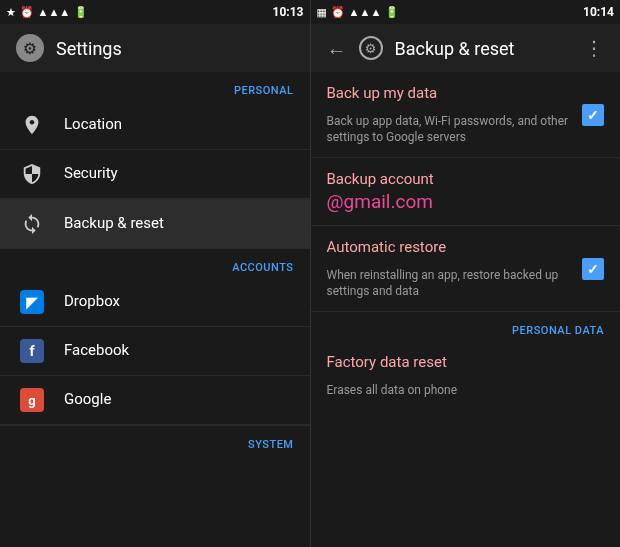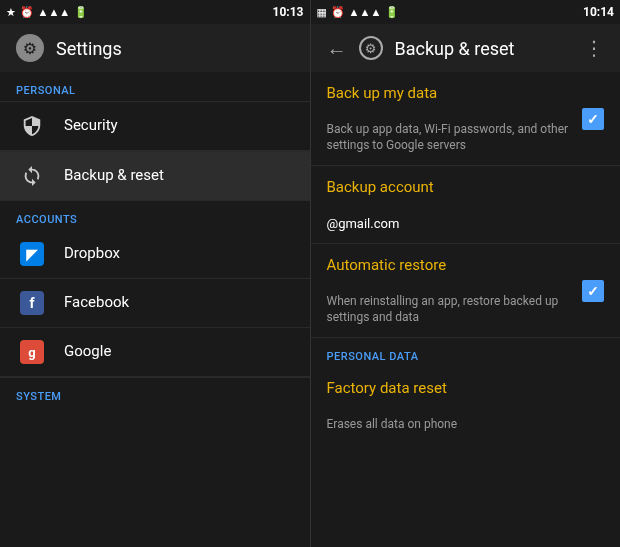--- a/index.html
+++ b/index.html
@@ -62,20 +62,21 @@
     .scroll-content::-webkit-scrollbar { width: 0; }
 
     
     .section-header {
       padding: 12px 16px 4px 16px;
       font-size: 11px;
       color: #4a9df8;
       font-weight: 500;
       letter-spacing: 0.5px;
       text-transform: uppercase;
+      text-align: right;
     }
 
     
     .list-item {
       display: flex;
       align-items: center;
       padding: 0 16px;
       min-height: 48px;
       cursor: pointer;
       position: relative;
@@ -106,22 +107,22 @@
 
     
     .right-list-item {
       display: flex;
       align-items: center;
       padding: 12px 16px;
       min-height: 48px;
       cursor: pointer;
     }
     .right-list-item .item-text { flex: 1; }
-    .right-list-item .item-label { font-size: 15px; color: #eab308; }
-    .right-list-item .item-sublabel { font-size: 12px; color: #999; margin-top: 20px; line-height: 1.3; }
+    .right-list-item .item-label { font-size: 15px; color: #fca5a5; }
+    .right-list-item .item-sublabel { font-size: 12px; color: #999; margin-top: 12px; line-height: 1.3; }
     .right-list-item .item-sublabel-center { font-size: 13px; color: #999; text-align: left; margin-top: 2px; }
 
     
     .checkbox-blue {
       width: 22px;
       height: 22px;
       background: #4a9df8;
       border-radius: 2px;
       display: flex;
       align-items: center;
@@ -189,20 +190,30 @@
     <div class="settings-icon-circle">
       <span>⚙</span>
     </div>
     <span class="toolbar-title">Settings</span>
   </div>
 
   <div class="scroll-content">
 
     <div class="section-header">PERSONAL</div>
 
+    <div class="list-item">
+      <div class="item-icon">
+        <svg class="icon-svg" viewBox="0 0 24 24" fill="#ccc">
+          <path d="M12 2C8.13 2 5 5.13 5 9c0 5.25 7 13 7 13s7-7.75 7-13c0-3.87-3.13-7-7-7zm0 9.5c-1.38 0-2.5-1.12-2.5-2.5S10.62 6.5 12 6.5s2.5 1.12 2.5 2.5S13.38 11.5 12 11.5z"></path>
+        </svg>
+      </div>
+      <div class="item-text">
+        <div class="item-label">Location</div>
+      </div>
+    </div>
     <div class="divider"></div>
 
     <div class="list-item">
       <div class="item-icon">
         <svg class="icon-svg" viewBox="0 0 24 24" fill="#ccc">
           <path d="M12 1L3 5v6c0 5.55 3.84 10.74 9 12 5.16-1.26 9-6.45 9-12V5l-9-4zm0 10.99h7c-.53 4.12-3.28 7.79-7 8.94V12H5V6.3l7-3.11v8.8z"></path>
         </svg>
       </div>
       <div class="item-text">
         <div class="item-label">Security</div>
@@ -292,21 +303,21 @@
         <div class="item-label">Back up my data</div>
         <div class="item-sublabel">Back up app data, Wi-Fi passwords, and other settings to Google servers</div>
       </div>
       <div class="checkbox-blue"></div>
     </div>
     <div class="divider"></div>
 
     <div class="right-list-item">
       <div class="item-text">
         <div class="item-label">Backup account</div>
-        <div class="item-sublabel-center" style="font-size:13px;color:#ffffff;margin-top:20px;">@gmail.com</div>
+        <div class="item-sublabel-center" style="font-size:19px;color:#ec4899;margin-top:2px;">@gmail.com</div>
       </div>
     </div>
     <div class="divider"></div>
 
     <div class="right-list-item">
       <div class="item-text">
         <div class="item-label">Automatic restore</div>
         <div class="item-sublabel">When reinstalling an app, restore backed up settings and data</div>
       </div>
       <div class="checkbox-blue"></div>

